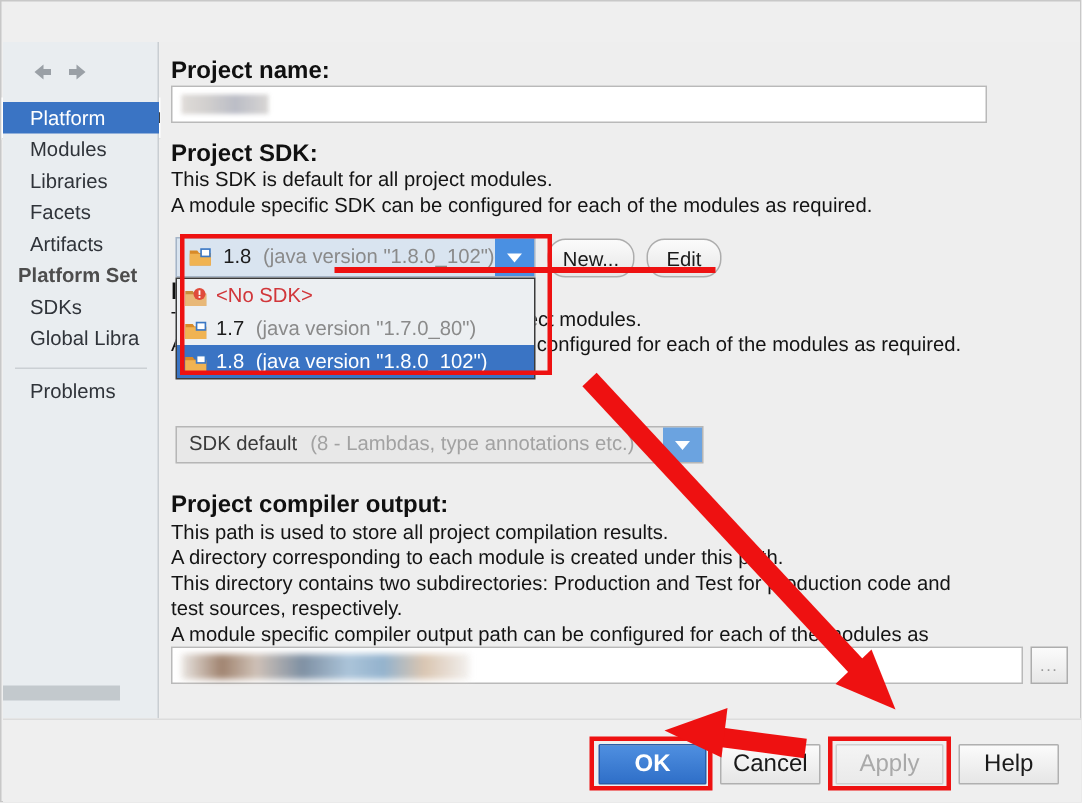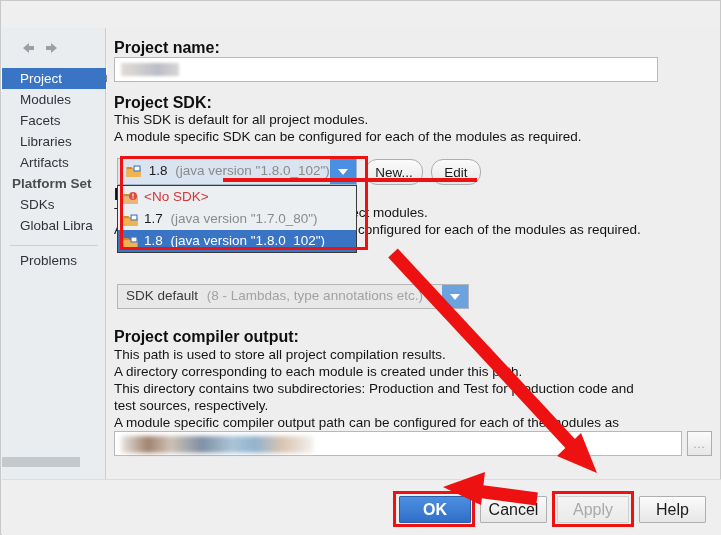--- a/index.html
+++ b/index.html
@@ -135,24 +135,24 @@
         <g fill="#9aa0a6">
           <path d="M13 10 L19 5 L19 8 L24 8 L24 12 L19 12 L19 15 Z"></path>
         </g>
         <g fill="#9aa0a6">
           <path d="M47 10 L41 5 L41 8 L36 8 L36 12 L41 12 L41 15 Z"></path>
         </g>
       </svg>
     </div>
 
     <div class="side-list">
-      <div class="side-item selected">Project</div>
+      <div class="side-item selected">Platform</div>
       <div class="side-item">Modules</div>
+      <div class="side-item">Libraries</div>
       <div class="side-item">Facets</div>
-      <div class="side-item">Libraries</div>
       <div class="side-item">Artifacts</div>
       <div class="side-group">Platform Set</div>
       <div class="side-item">SDKs</div>
       <div class="side-item">Global Libra</div>
       <div class="side-sep"></div>
       <div class="side-item">Problems</div>
     </div>
 
     <div class="side-scrollbar">
       <div class="thumb"></div>

